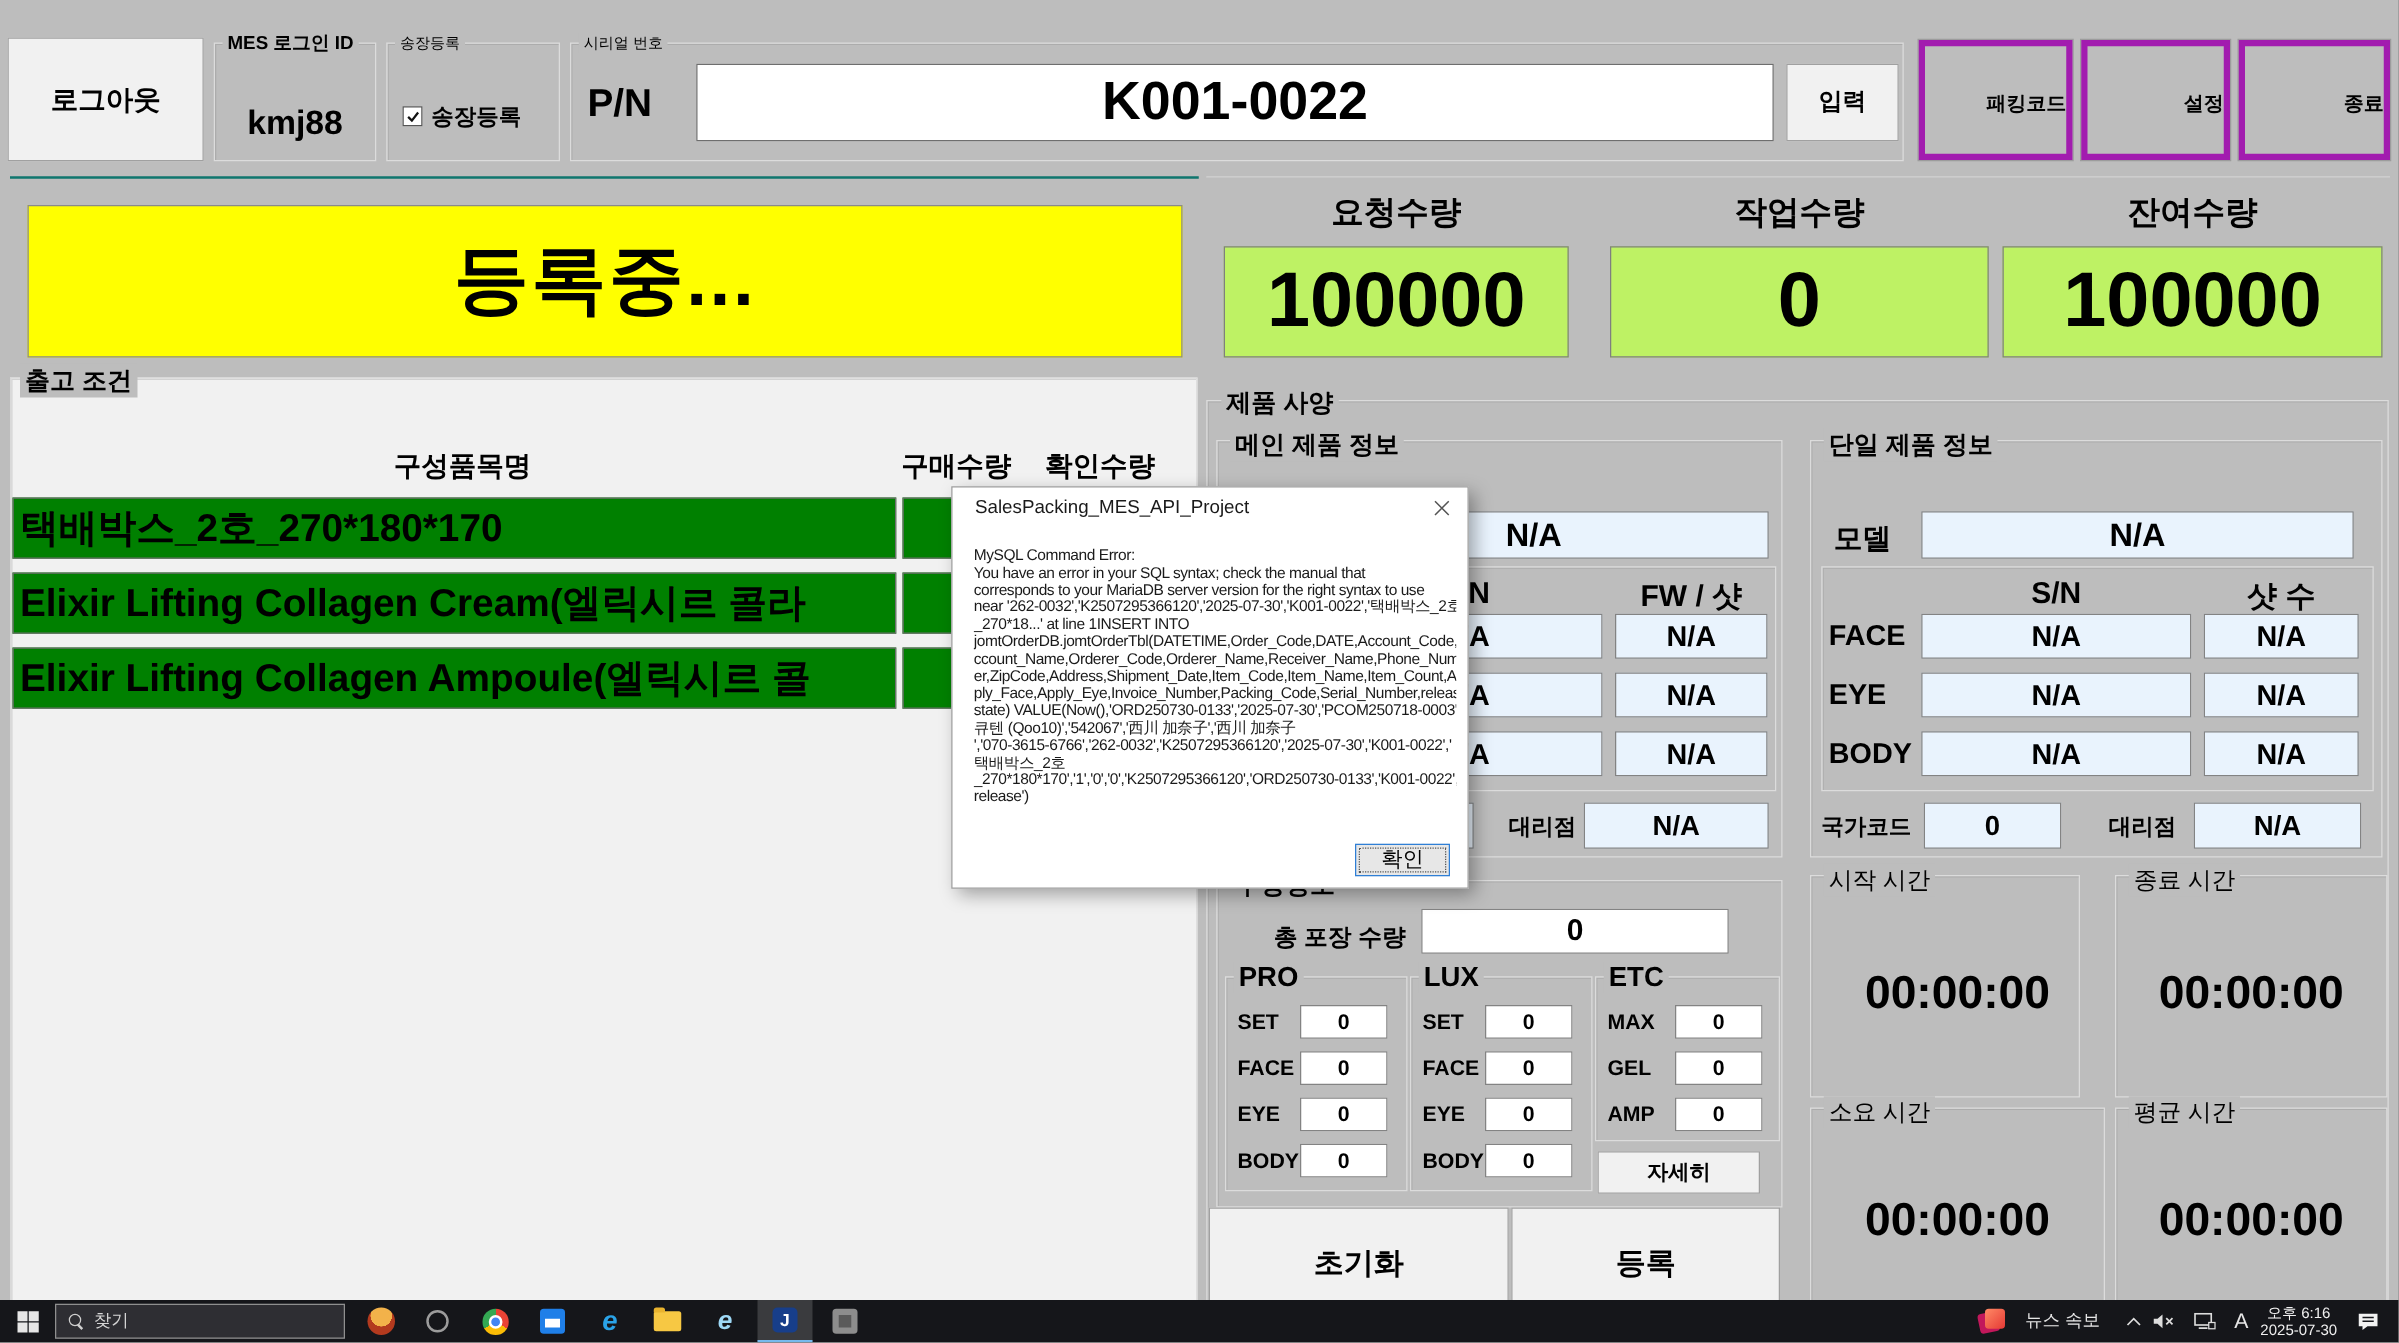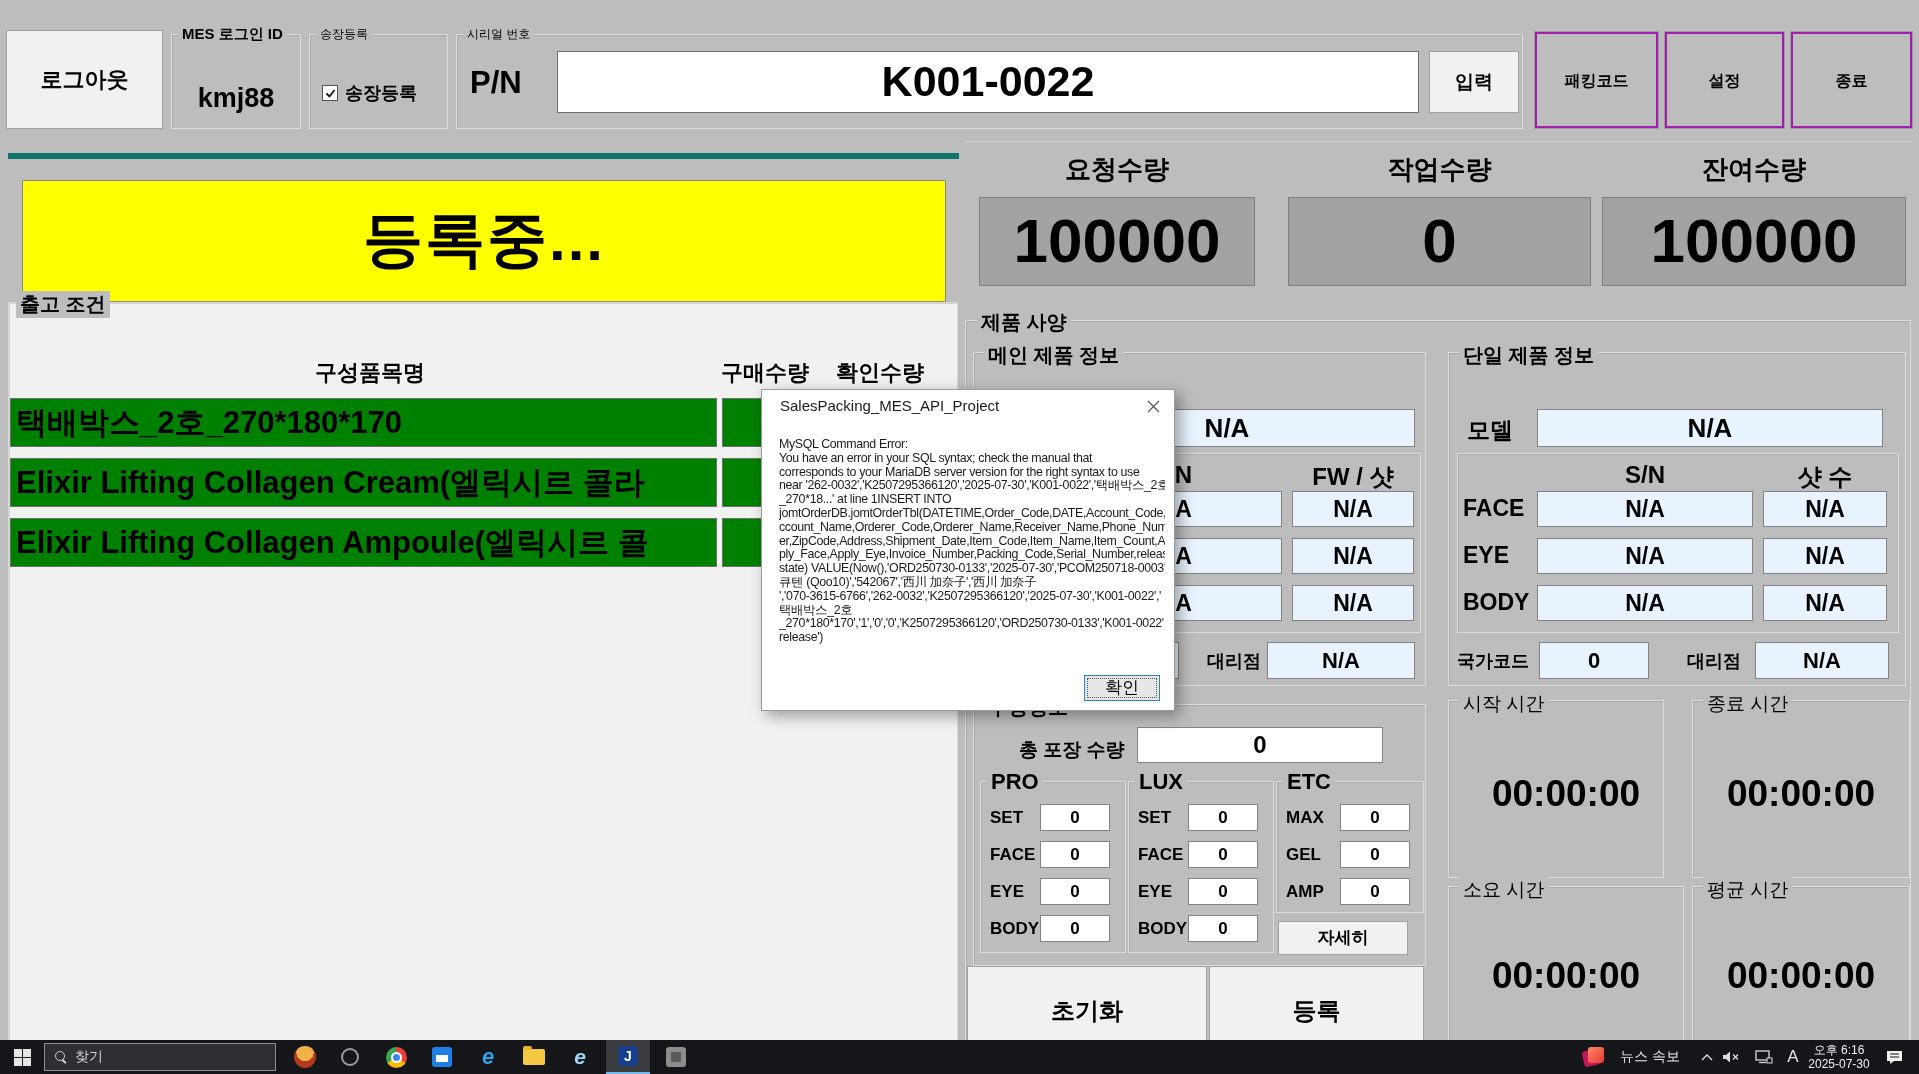--- a/index.html
+++ b/index.html
@@ -14,38 +14,38 @@
   .titlebar{ left:0; top:0; width:1919px; height:23px; background:#ffffff; border-bottom:1px solid #e3e3e3;}
   .app-icon{ left:8px; top:4px; width:15px; height:15px; border-radius:50%;
     background:radial-gradient(circle at 35% 35%, #4aa3e0 0 35%, #1b5fa8 36% 100%); }
   .title-text{ left:30px; top:4px; font-size:12px; color:#3c3c3c; white-space:nowrap; }
   .winbtn{ top:0; width:46px; height:23px; display:flex; align-items:center; justify-content:center; }
   .glyph-min{ width:11px; height:1px; background:#333; }
   .glyph-max{ width:9px; height:9px; border:1px solid #333; background:transparent; }
 
   
   .btn-light{ background:#f1f1f1; border:1px solid #a0a0a0; text-align:center; cursor:default; }
-  .btn-gray{ background:#bdbdbd; border:2px solid #a21caf; box-shadow:0 0 0 1px #9c9c9c; text-align:center; }
+  .btn-gray{ background:#bdbdbd; border:5px solid #a21caf; box-shadow:0 0 0 1px #9c9c9c; text-align:right; }
   .groupbox{ border:1px solid #dcdcdc; box-shadow:inset 1px 1px 0 rgba(130,130,130,.28); }
   .gb-label{ background:#bdbdbd; padding:0 4px; font-weight:700; white-space:nowrap; }
   .field-blue{ background:#e9f3fd; border:1px solid #838383; text-align:center; }
   .field-white{ background:#ffffff; border:1px solid #838383; text-align:center; }
   .hdr{ font-weight:700; text-align:center; white-space:nowrap; }
 
   
   .logout{ left:6px; top:30px; width:157px; height:99px; font-size:22px; font-weight:700; line-height:97px; }
   .grp{ background:#bdbdbd; }
   .kmj{ font-size:27px; font-weight:700; text-align:center; }
   .chkbox{ width:16px; height:16px; background:#fff; border:1px solid #555; display:inline-flex; align-items:center; justify-content:center; }
   .pn-input{ background:#fff; border:1px solid #6e6e6e; text-align:center; font-weight:700; }
 
   
   .panel{ background:#bdbdbd; }
   .yellowbox{ background:#ffff00; border:1px solid #8a8a8a; text-align:center; font-weight:700; font-size:60px; line-height:118px; letter-spacing:2px; }
-  .qty-box{ background:#a3a3a3; border:1px solid #7f7f7f; text-align:center; font-weight:700; font-size:62px; }
+  .qty-box{ background:#bef264; border:1px solid #7f7f7f; text-align:center; font-weight:700; font-size:62px; }
 
   
   .shiparea{ left:8px; top:302px; width:950px; height:750px; background:#f1f1f1; border:1px solid #d9d9d9; box-shadow:inset 1px 1px 0 rgba(120,120,120,.25);}
   .greencell{ background:#008000; border:1px solid #6f6f6f; }
   .rowname{ font-weight:600; font-size:31px; line-height:47px; padding-left:5px; white-space:nowrap; overflow:hidden; color:#000; }
 
   
   .dialog{ left:761px; top:389px; width:414px; height:322px; background:#fff; border:1px solid #9b9b9b;
     box-shadow:5px 5px 14px rgba(0,0,0,.35); z-index:50; }
   .dlg-title{ left:18px; top:7px; font-size:15px; color:#1a1a1a; white-space:nowrap; }
@@ -110,21 +110,21 @@
     <div class="abs gb-label" style="left:6px;top:-9px;font-size:12px;font-weight:400;">시리얼 번호</div>
     <div class="abs" style="left:13px;top:30px;font-size:31px;font-weight:700;">P/N</div>
     <div class="abs pn-input" style="left:100px;top:16px;width:862px;height:62px;font-size:43px;line-height:58px;">K001-0022</div>
     <div class="abs btn-light" style="left:972px;top:16px;width:90px;height:62px;font-size:19px;font-weight:700;line-height:60px;">입력</div>
   </div>
 
   <div class="abs btn-gray" style="left:1535px;top:32px;width:123px;height:96px;font-size:16px;font-weight:700;line-height:94px;">패킹코드</div>
   <div class="abs btn-gray" style="left:1791px;top:32px;width:121px;height:96px;font-size:16px;font-weight:700;line-height:94px;">종료</div>
   <div class="abs btn-gray" style="left:1665px;top:32px;width:119px;height:96px;font-size:16px;font-weight:700;line-height:94px;">설정</div>
 
-  <div class="abs panel" style="left:8px;top:153px;width:951px;height:149px;border-top:6px solid #0f766e;">
+  <div class="abs panel" style="left:8px;top:141px;width:951px;height:149px;border-top:2px solid #0f766e;">
     <div class="abs yellowbox" style="left:14px;top:21px;width:924px;height:122px;">등록중...</div>
   </div>
 
   <div class="abs panel" style="left:965px;top:141px;width:947px;height:149px;border-top:1px solid #d2d2d2;">
     <div class="abs hdr" style="left:14px;top:10px;width:276px;font-size:26px;">요청수량</div>
     <div class="abs hdr" style="left:323px;top:10px;width:303px;font-size:26px;">작업수량</div>
     <div class="abs hdr" style="left:637px;top:10px;width:304px;font-size:26px;">잔여수량</div>
     <div class="abs qty-box" style="left:14px;top:55px;width:276px;height:89px;line-height:85px;">100000</div>
     <div class="abs qty-box" style="left:323px;top:55px;width:303px;height:89px;line-height:85px;">0</div>
     <div class="abs qty-box" style="left:637px;top:55px;width:304px;height:89px;line-height:85px;">100000</div>

